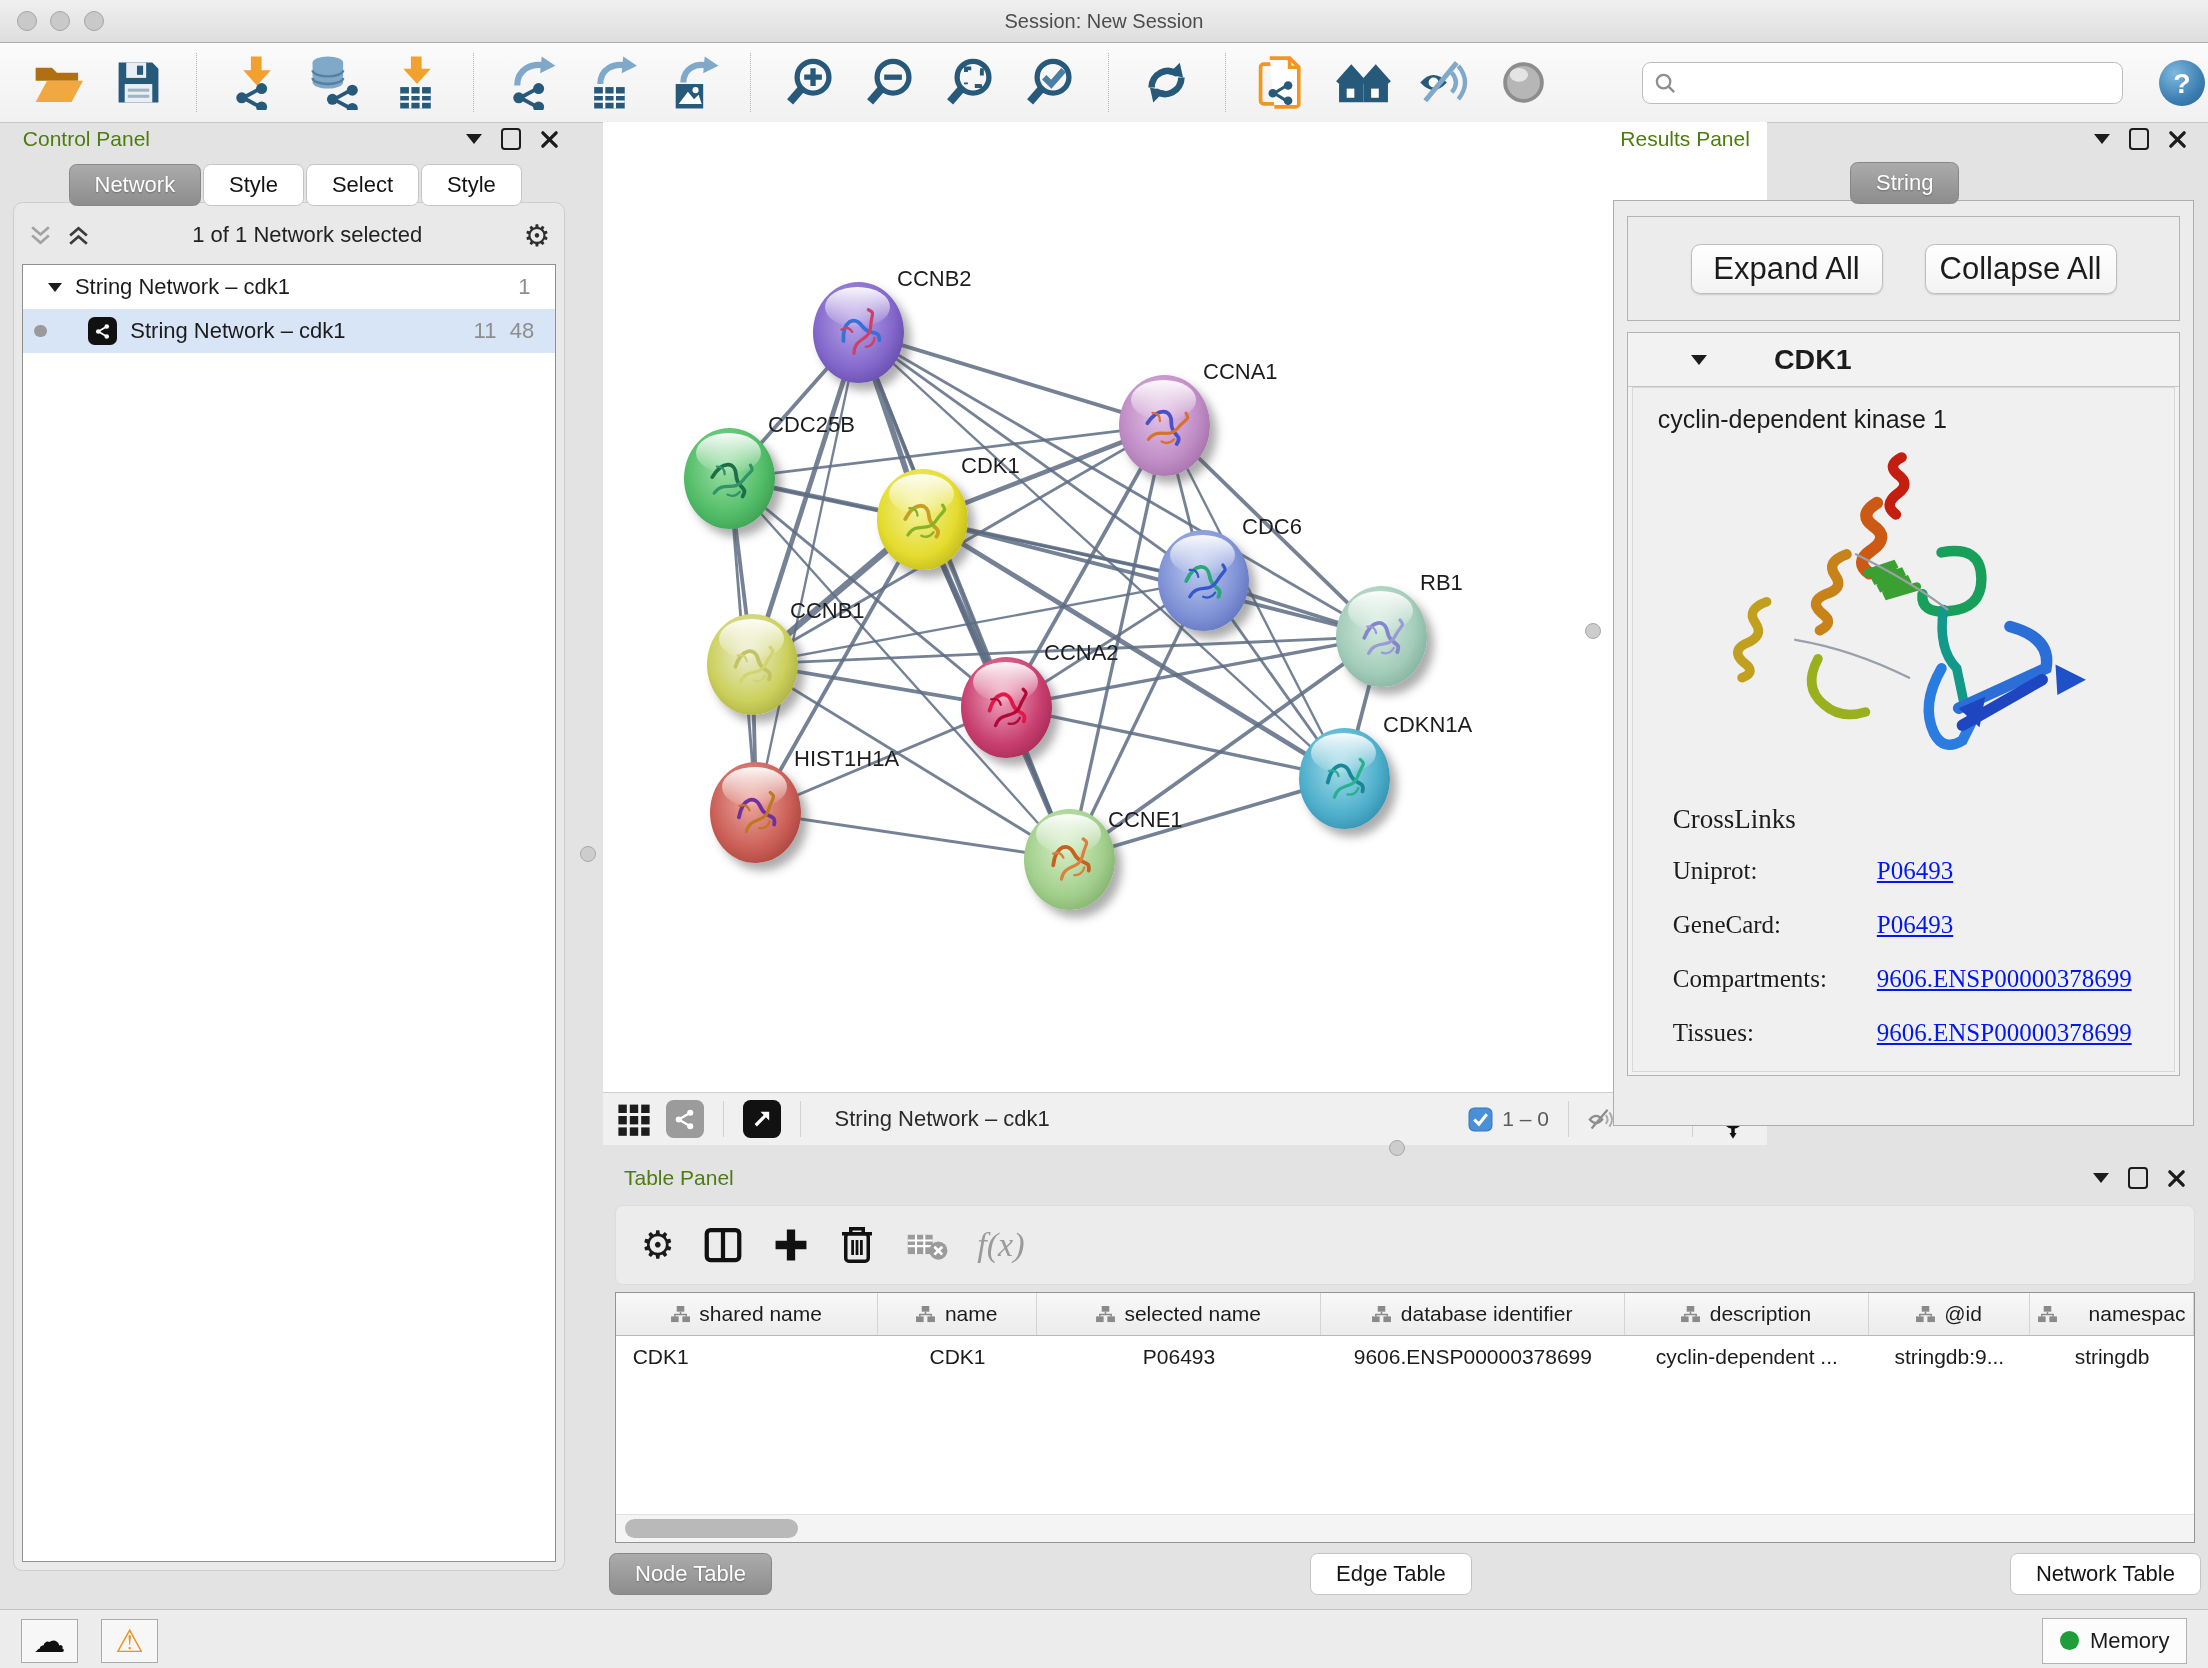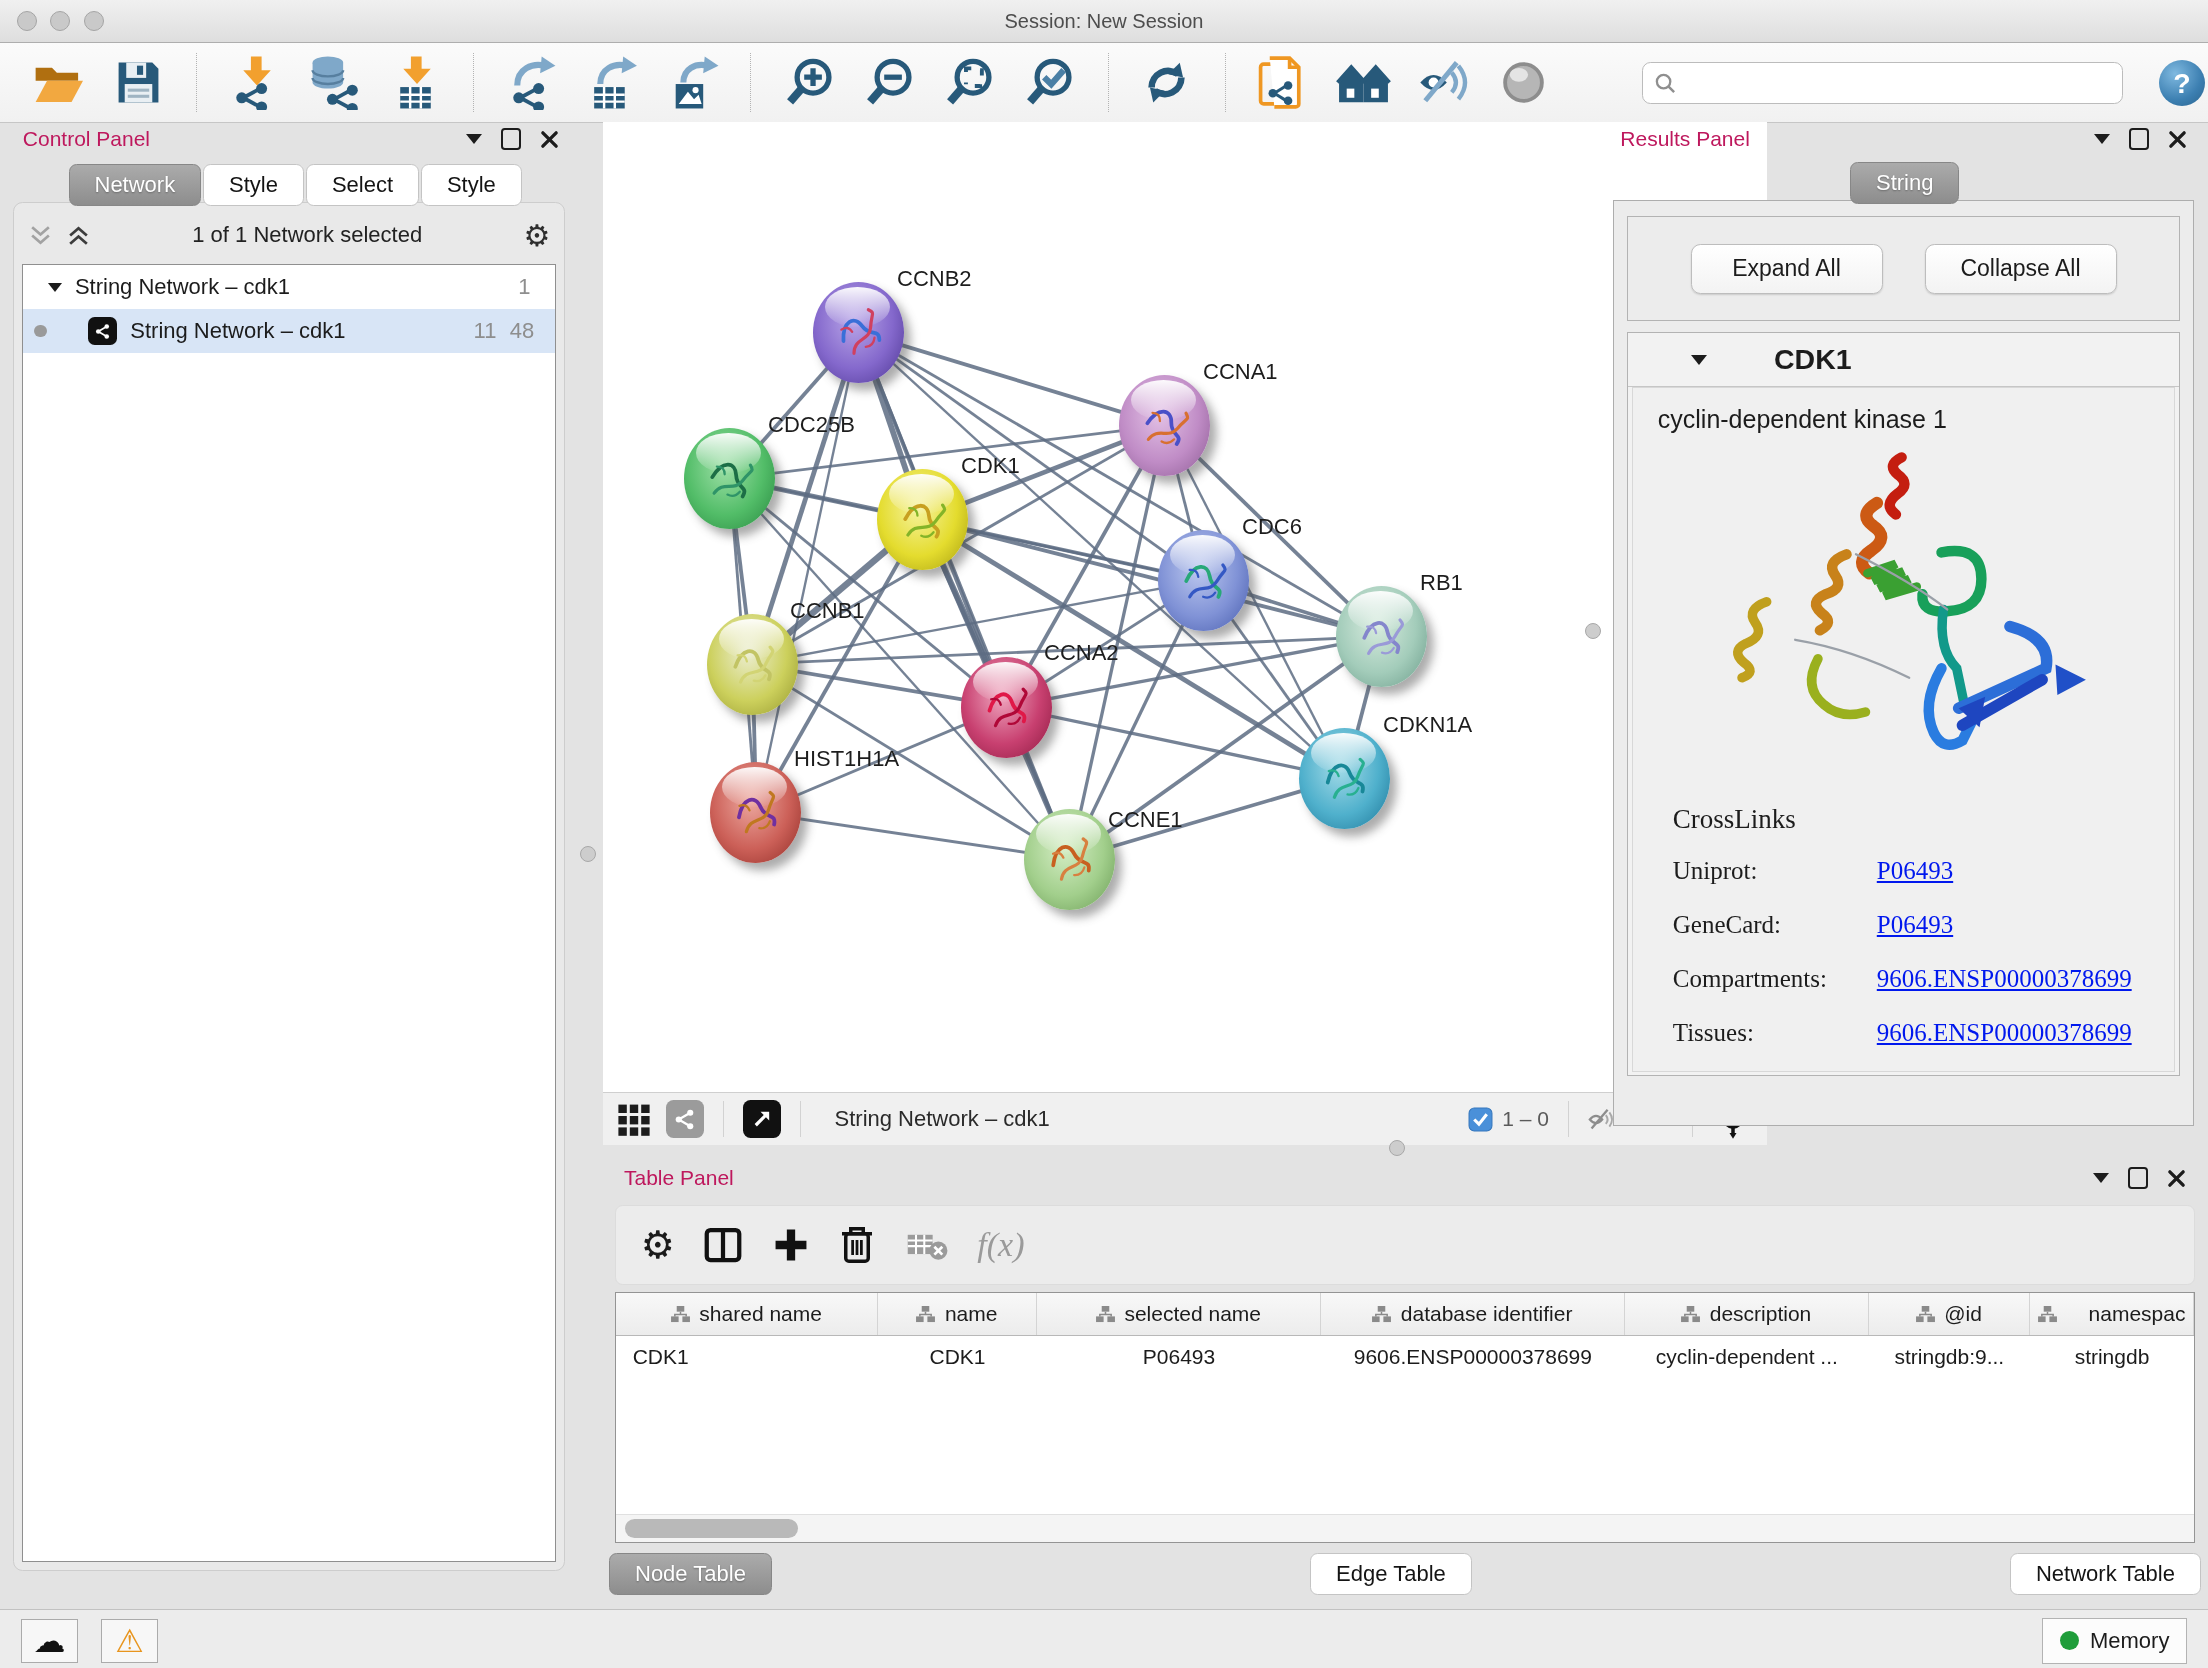--- a/index.html
+++ b/index.html
@@ -19,21 +19,21 @@
   .icn{width:59px;height:59px;display:flex;align-items:center;justify-content:center;}
   .sep{width:0;height:59px;border-left:1.9px dotted #b3b3b3;margin:0 7.6px;}
   .searchbox{position:absolute;left:1642px;top:19px;width:468px;height:40px;background:#fff;
     border:1px solid #bcbcbc;border-radius:8.6px;display:flex;align-items:center;padding-left:11.4px;}
   .searchbox input{border:none;outline:none;font-size:19px;width:399px;margin-left:9.5px;
     font-family:"Liberation Sans",sans-serif;background:transparent;}
   .helpbtn{position:absolute;left:2159px;top:17px;width:46px;height:46px;border-radius:50%;
     background:radial-gradient(circle at 35% 30%,#7fb9e0,#3c7fb1 60%,#2a648f);color:#fff;
     font-size:28.5px;font-weight:bold;display:flex;align-items:center;justify-content:center;}
   
-  .panel-title{font-size:21px;color:#be185d;}
+  .panel-title{font-size:21px;color:#4d7c0f;}
   .pctrl{display:flex;align-items:center;gap:19px;}
   .tri-down{width:0;height:0;border-left:8.6px solid transparent;border-right:8.6px solid transparent;
     border-top:10.5px solid #1c1c1c;}
   .sq{width:16px;height:18px;border:2.9px solid #1c1c1c;border-radius:3.8px;}
   .tab{height:40px;padding:0 25px;border:1px solid #c4c4c4;background:#fff;border-radius:7.6px;
     font-size:22px;display:flex;align-items:center;justify-content:center;color:#141414;}
   .tab.selected{background:linear-gradient(#ababab,#8d8d8d);color:#fff;border-color:#878787;
     text-shadow:0 1px 1.9px rgba(0,0,0,.3);}
   
   .control-panel{position:absolute;left:9.5px;top:122px;width:559px;height:1449px;}
@@ -73,21 +73,21 @@
   .knob{position:absolute;width:14.3px;height:14.3px;border-radius:50%;background:#cdcdcd;border:1px solid #a8a8a8;}
   
   .results{position:absolute;left:1607px;top:122px;width:593px;height:1023px;}
   .rp-header{position:absolute;left:13.3px;right:13.3px;top:0;height:34px;display:flex;
     align-items:center;justify-content:space-between;}
   .rp-tab{position:absolute;left:243px;top:40px;z-index:2;}
   .rp-box{position:absolute;left:5.7px;right:5.7px;top:78px;height:924px;background:#ececec;border:1px solid #adadad;}
   .rp-buttons{margin:15px 13.3px 11.4px;border:1px solid #b3b3b3;height:103px;display:flex;
     align-items:center;justify-content:center;gap:42px;}
   .rp-btn{min-width:190px;height:48px;background:linear-gradient(#fff,#f3f3f3);border:1px solid #bdbdbd;
-    border-radius:9.5px;font-size:23px;display:flex;align-items:center;justify-content:center;
+    border-radius:9.5px;font-size:31px;display:flex;align-items:center;justify-content:center;
     box-shadow:0 1px 1.9px rgba(0,0,0,.15);}
   .rp-section{margin:7.6px 13.3px;border:1px solid #b3b3b3;background:#f2f2f2;height:742px;position:relative;}
   .rp-sec-head{height:53px;display:flex;align-items:center;gap:67px;padding-left:63px;
     border-bottom:1px solid #c6c6c6;}
   .rp-gene{font-size:28.5px;font-weight:bold;}
   .rp-sec-body{position:absolute;left:3.8px;right:3.8px;top:54px;bottom:3.8px;background:#f0f0f0;
     border:1px solid #d8d8d8;overflow:hidden;}
   .rp-desc{font-size:25px;margin:17px 0 0 25px;}
   .protein-wrap{display:flex;justify-content:center;margin-top:5.7px;}
   .crosslinks{font-family:"Liberation Serif",serif;margin:9.5px 0 0 40px;}

